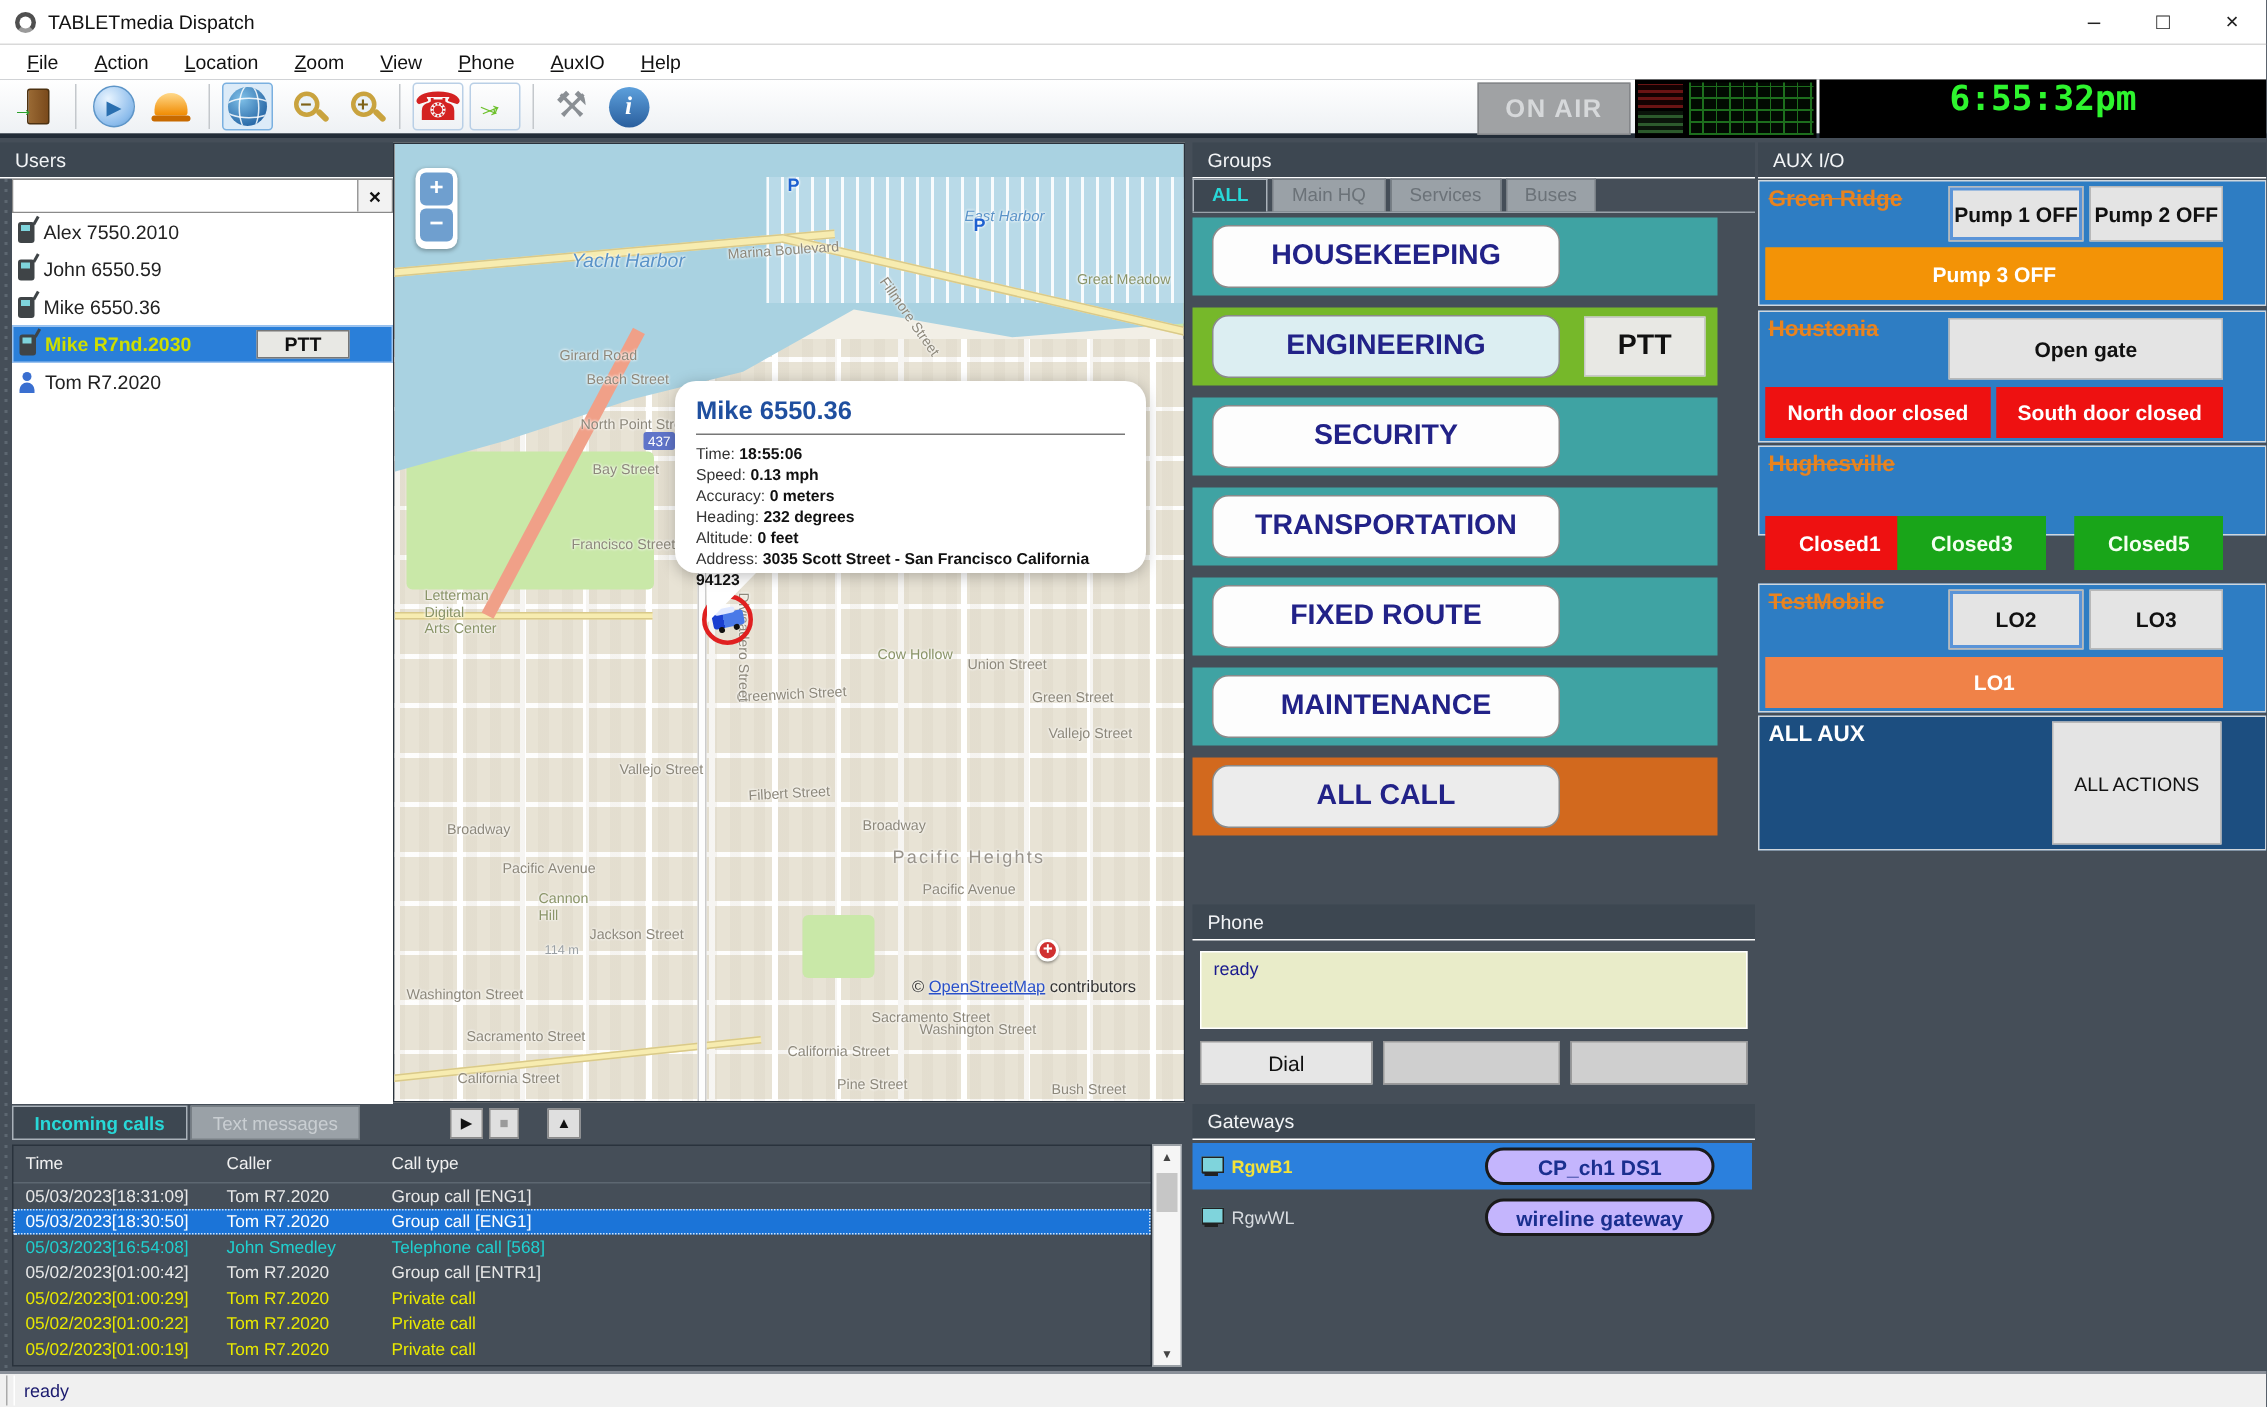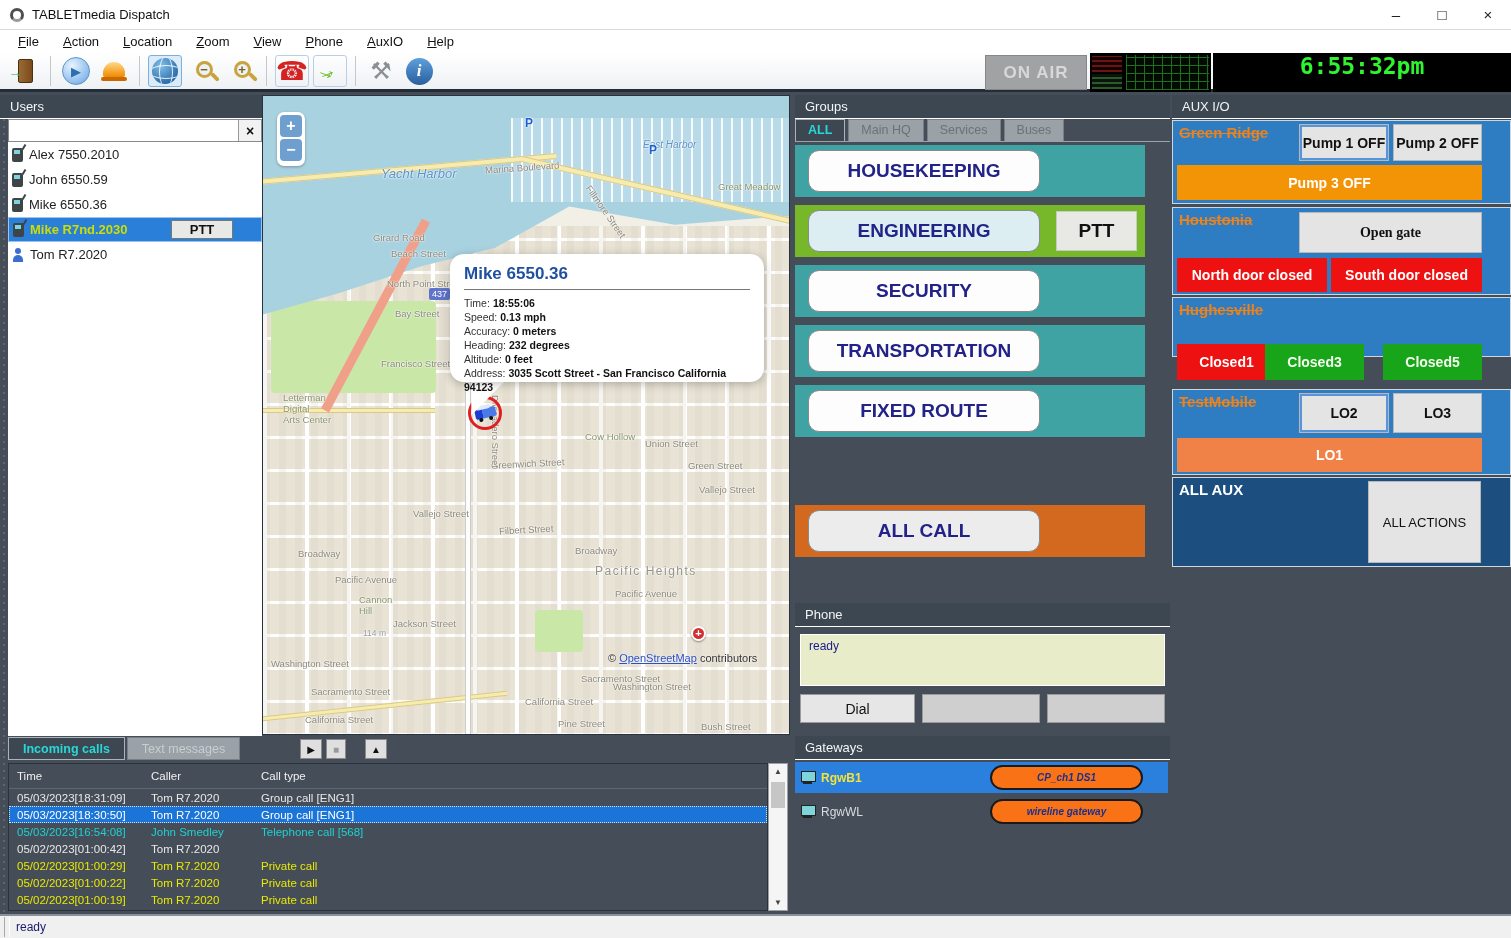--- a/index.html
+++ b/index.html
@@ -132,21 +132,21 @@
 
   
   .gw-header { left:795px; top:736px; width:375px; }
   .gw-row { position:absolute; left:795px; width:373px; height:31px; display:flex; align-items:center; padding-left:6px; }
   .gw-row.selected { background:#2b80dd; }
   .gw-name { font-size:12px; color:#d8dce0; margin-left:6px; }
   .gw-row.selected .gw-name { color:#f3e23a; font-weight:bold; }
   .icon-monitor { width:14px; height:13px; position:relative; }
   .icon-monitor::before { content:""; position:absolute; left:0; top:0; width:13px; height:9px; background:#7fd4dc; border:1.5px solid #222; }
   .icon-monitor::after { content:""; position:absolute; left:2px; bottom:0; width:9px; height:2px; background:#222; box-shadow:-2px -1px 0 -0.5px #222; }
-  .gw-pill { position:absolute; left:195px; top:3px; width:153px; height:25px; background:#f97316; border:2px solid #1a1a1a; border-radius:13px; color:#1a2f8f; font-weight:bold; font-size:10px; display:flex; align-items:center; justify-content:center;font-style:italic; }
+  .gw-pill { position:absolute; left:195px; top:3px; width:153px; height:25px; background:#c4b5fd; border:2px solid #1a1a1a; border-radius:13px; color:#1a2f8f; font-weight:bold; font-size:14px; display:flex; align-items:center; justify-content:center; }
 
   
   .aux-header { left:1172px; top:95px; width:339px; }
   .aux-sec { position:absolute; left:1172px; width:339px; background:#2e7dc3; border:1px solid #cfd6dc; }
   .aux-sec.navy { background:#1c4e80; }
   .aux-label { position:absolute; left:6px; top:3px; color:#e8831f; font-weight:bold; font-size:15px; text-decoration:line-through; }
   .aux-label.plain { color:#fff; text-decoration:none; }
   .aux-btn { position:absolute; display:flex; align-items:center; justify-content:center; font-weight:bold; font-size:14px; border:1px solid #b8b8b8; }
   .aux-gray { background:#e4e4e4; color:#111; }
   .aux-gray.focus { outline:2px solid #5a94d8; outline-offset:-3px; }
@@ -386,20 +386,23 @@
   </div>
   <div class="group-row" style="top:265px;">
     <div class="group-btn">SECURITY</div>
   </div>
   <div class="group-row" style="top:325px;">
     <div class="group-btn">TRANSPORTATION</div>
   </div>
   <div class="group-row" style="top:385px;">
     <div class="group-btn">FIXED ROUTE</div>
   </div>
+  <div class="group-row" style="top:445px;">
+    <div class="group-btn">MAINTENANCE</div>
+  </div>
   <div class="group-row orange" style="top:505px;">
     <div class="group-btn gray">ALL CALL</div>
   </div>
 
   <div class="panel-header phone-header">Phone</div>
   <div class="phone-display">ready</div>
   <div class="phone-btn" style="left:800px;width:115px;background:#e6e6e6;">Dial</div>
   <div class="phone-btn" style="left:922px;width:118px;"></div>
   <div class="phone-btn" style="left:1047px;width:118px;"></div>
 
@@ -417,21 +420,21 @@
 
   <div class="panel-header aux-header">AUX I/O</div>
   <div class="aux-sec" style="top:120px;height:84px;">
     <div class="aux-label">Green Ridge</div>
     <div class="aux-btn aux-gray focus" style="left:126px;top:3px;width:90px;height:37px;">Pump 1 OFF</div>
     <div class="aux-btn aux-gray" style="left:220px;top:3px;width:89px;height:37px;">Pump 2 OFF</div>
     <div class="aux-btn aux-orangebtn" style="left:4px;top:44px;width:305px;height:35px;">Pump 3 OFF</div>
   </div>
   <div class="aux-sec" style="top:207px;height:88px;">
     <div class="aux-label">Houstonia</div>
-    <div class="aux-btn aux-gray" style="left:126px;top:4px;width:183px;height:41px;font-family:Liberation Serif, serif;">Open gate</div>
+    <div class="aux-btn aux-gray" style="left:126px;top:4px;width:183px;height:41px;">Open gate</div>
     <div class="aux-btn aux-redbtn" style="left:4px;top:50px;width:150px;height:34px;">North door closed</div>
     <div class="aux-btn aux-redbtn" style="left:158px;top:50px;width:151px;height:34px;">South door closed</div>
   </div>
   <div class="aux-sec" style="top:297px;height:60px;">
     <div class="aux-label">Hughesville</div>
     <div class="aux-btn aux-redbtn" style="left:4px;top:46px;width:99px;height:36px;">Closed1</div>
     <div class="aux-btn aux-greenbtn" style="left:92px;top:46px;width:99px;height:36px;">Closed3</div>
     <div class="aux-btn aux-greenbtn" style="left:210px;top:46px;width:99px;height:36px;">Closed5</div>
   </div>
   <div class="aux-sec" style="top:389px;height:86px;">
@@ -469,20 +472,21 @@
         <div class="ct-c3">Group call [ENG1]</div>
     </div>
     <div class="ct-row c-cyan">
       <div class="ct-c1">05/03/2023[16:54:08]</div>
         <div class="ct-c2">John Smedley</div>
         <div class="ct-c3">Telephone call [568]</div>
     </div>
     <div class="ct-row">
       <div class="ct-c1">05/02/2023[01:00:42]</div>
         <div class="ct-c2">Tom R7.2020</div>
+        <div class="ct-c3">Group call [ENTR1]</div>
     </div>
     <div class="ct-row c-yellow">
       <div class="ct-c1">05/02/2023[01:00:29]</div>
         <div class="ct-c2">Tom R7.2020</div>
         <div class="ct-c3">Private call</div>
     </div>
     <div class="ct-row c-yellow">
       <div class="ct-c1">05/02/2023[01:00:22]</div>
         <div class="ct-c2">Tom R7.2020</div>
         <div class="ct-c3">Private call</div>

